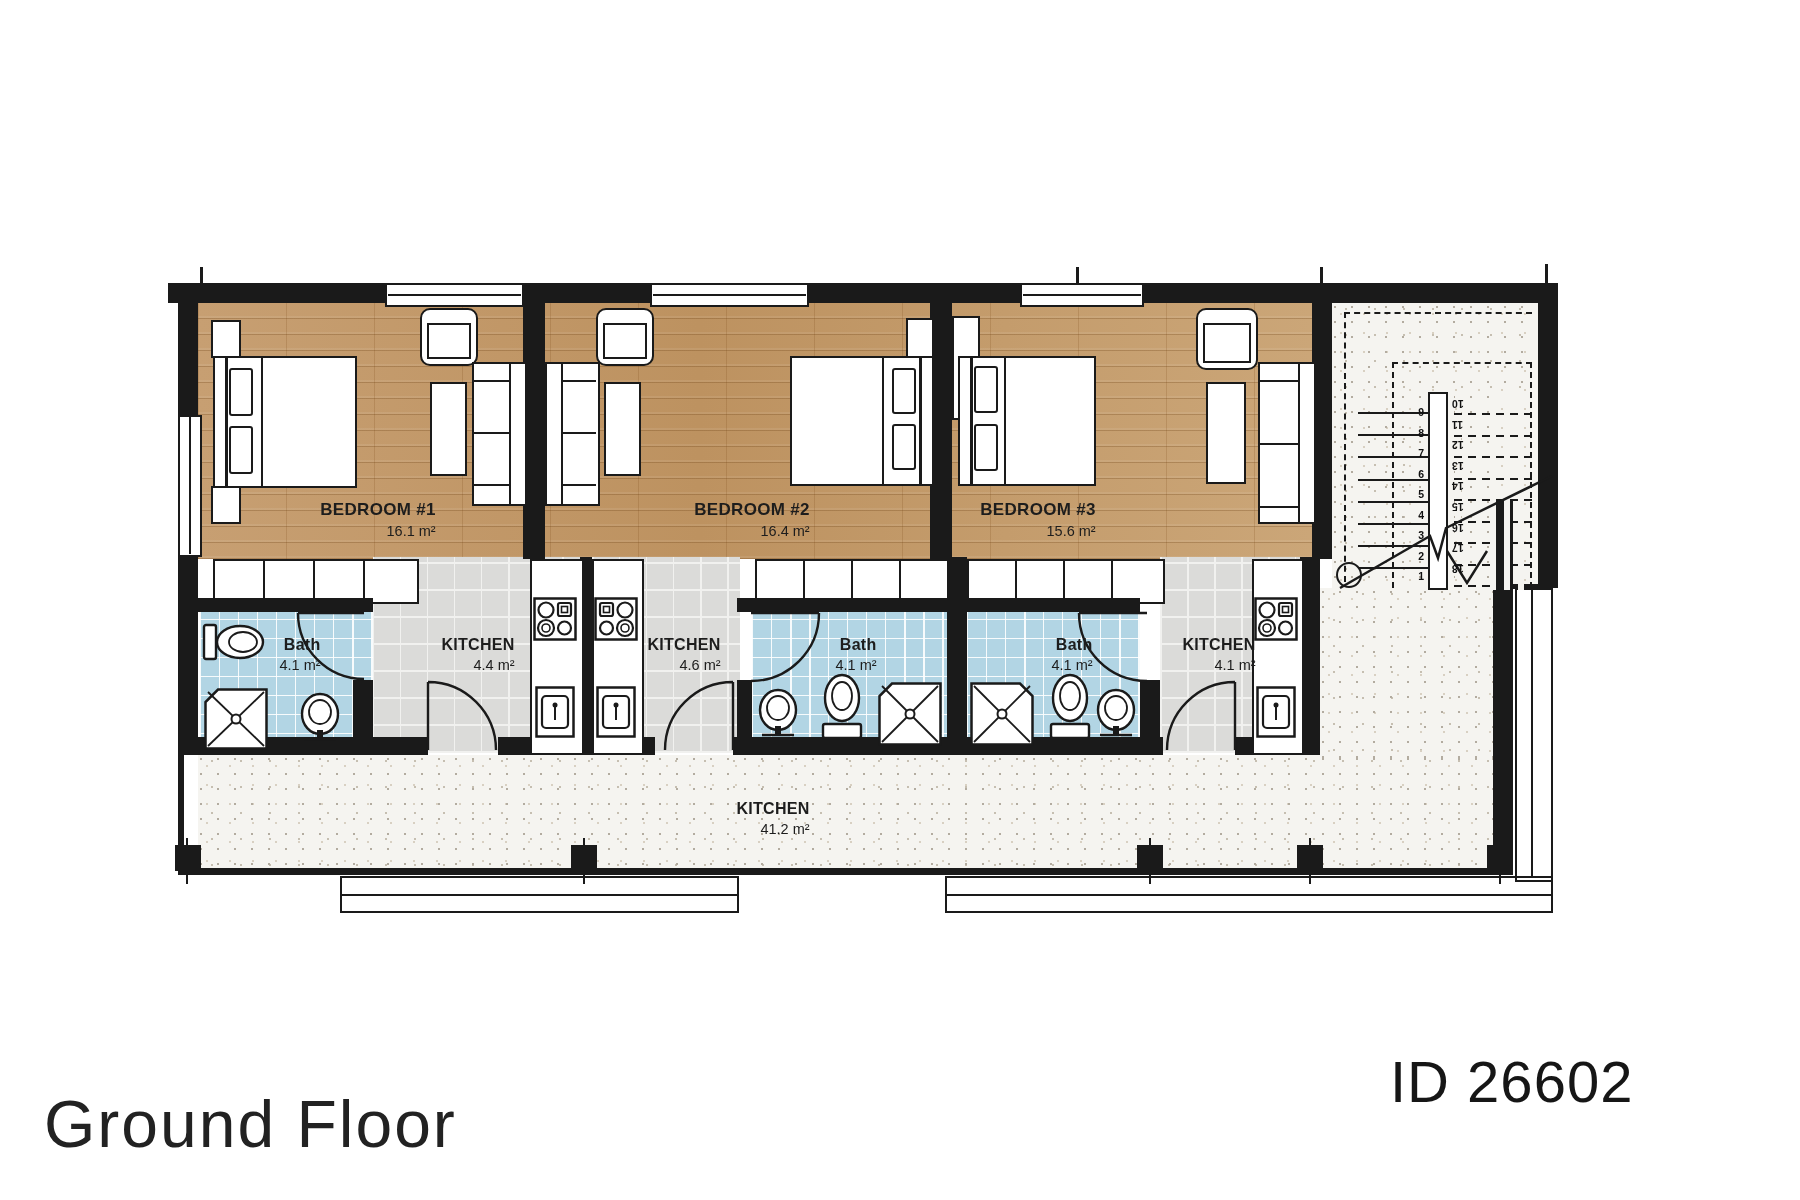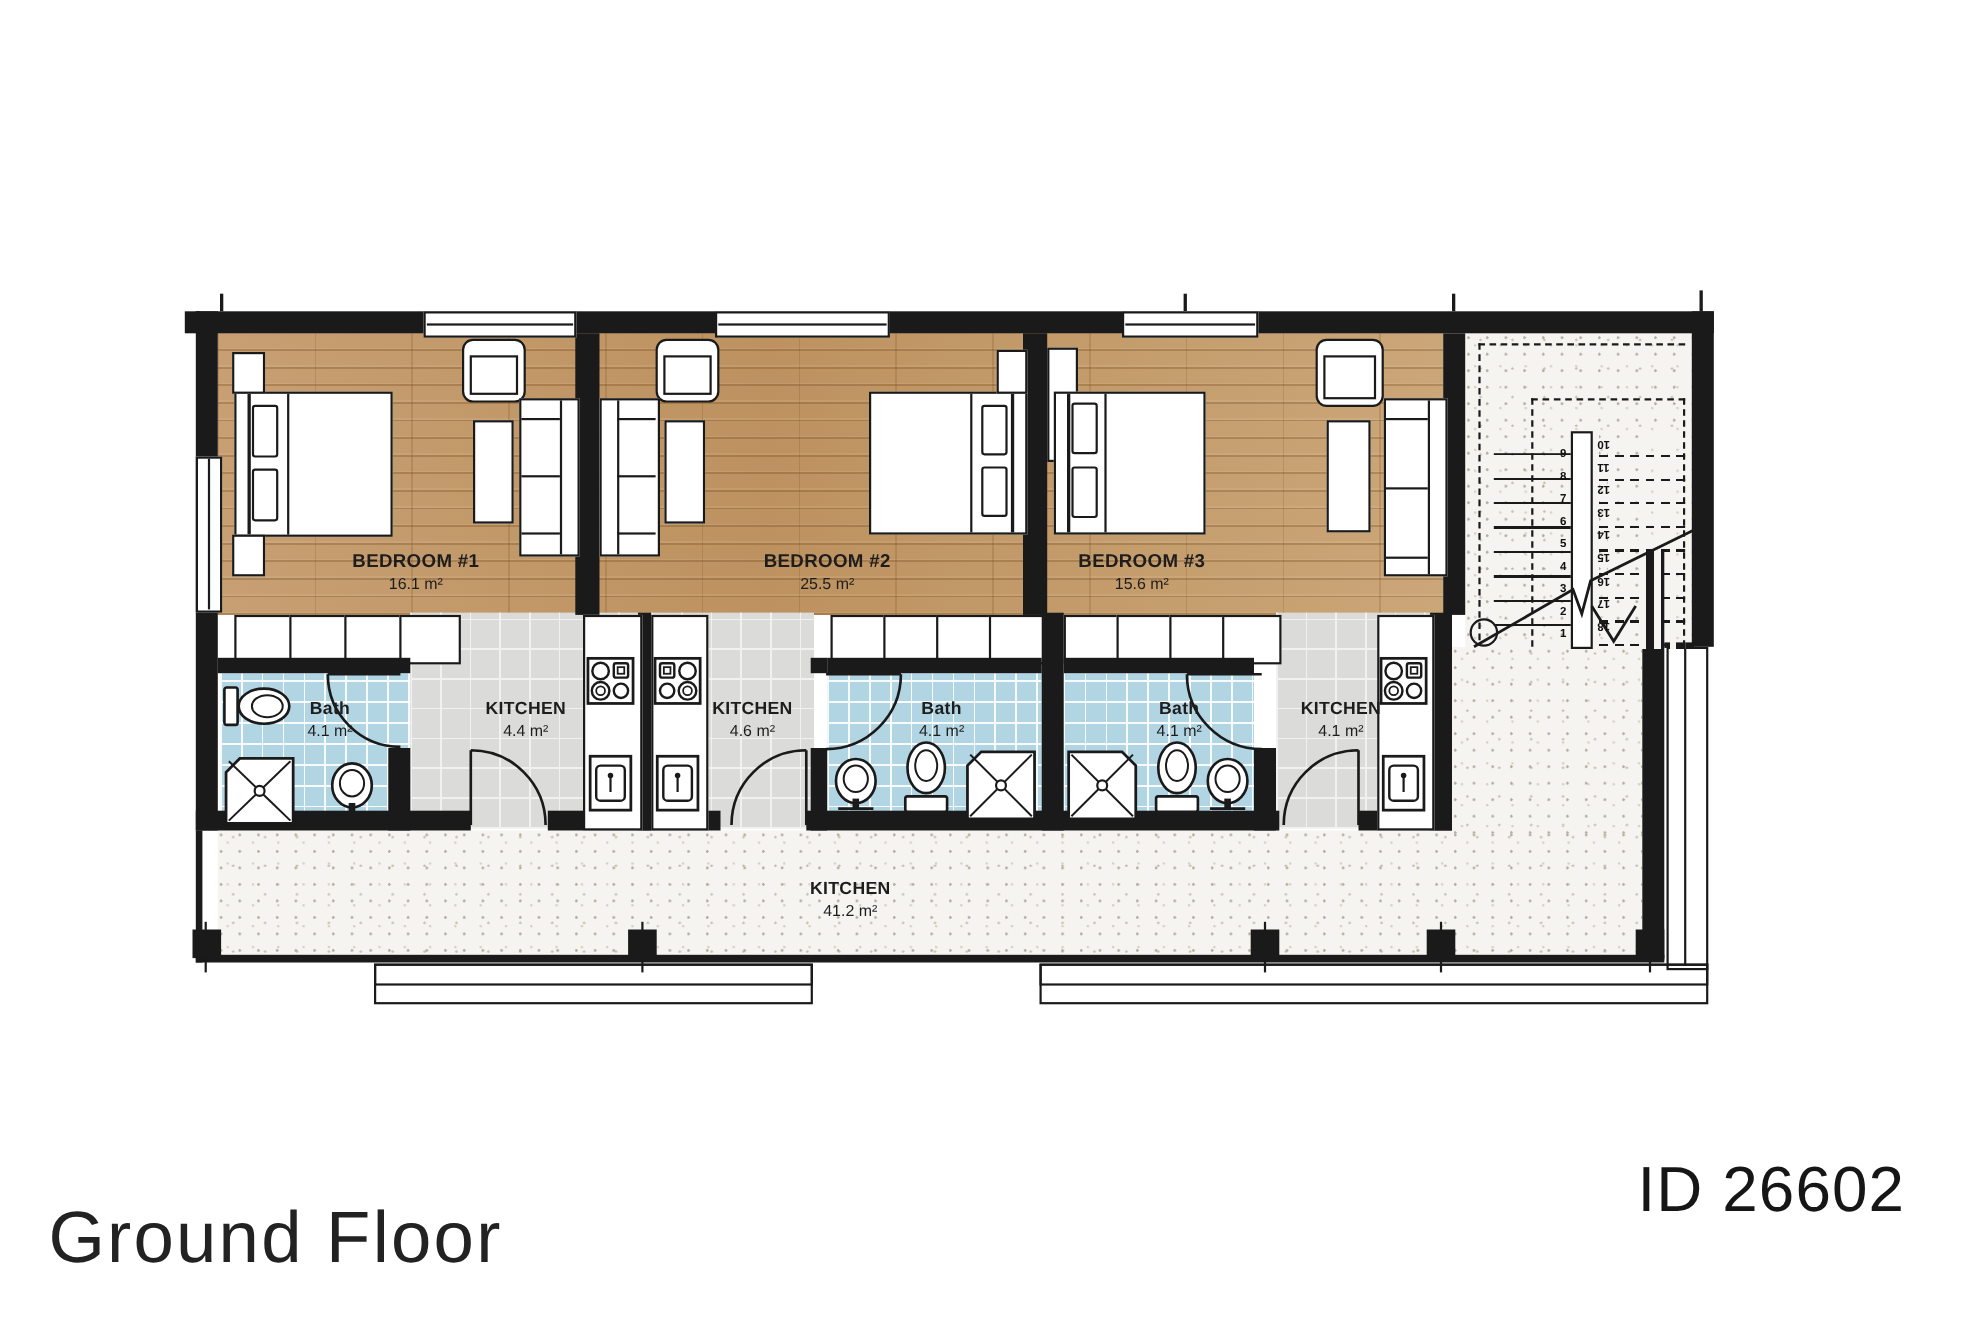--- a/index.html
+++ b/index.html
@@ -23,31 +23,31 @@
       radial-gradient(circle at 14px 6px, #c6bfb1 0 .9px, transparent 1.3px);
       background-size:17px 15px,23px 19px,29px 26px;}
   .win{position:absolute;background:#fff;border:2px solid #1a1a1a;}
   .win i{position:absolute;left:1px;right:1px;top:50%;height:2px;margin-top:-1px;background:#1a1a1a;}
   .winv i{left:50%;top:1px;bottom:1px;width:2px;height:auto;margin-left:-1px;}
   .cell{position:absolute;background:#fff;border:2.5px solid #1a1a1a;}
   .furn{position:absolute;background:#fff;border:2.5px solid #1a1a1a;}
   .chair{border-radius:10px;}
   .chair .seat{position:absolute;left:5px;right:5px;top:13px;bottom:5px;border:2px solid #1a1a1a;background:#fff;}
   .line{position:absolute;background:#1a1a1a;}
-  .rlabel{position:absolute;transform:translateX(-50%);text-align:center;color:#1d1d1d;white-space:nowrap;z-index:30;}
+  .rlabel{position:absolute;transform:translateX(-50%);text-align:right;color:#1d1d1d;white-space:nowrap;z-index:30;}
   .rname{font-weight:bold;font-size:16px;letter-spacing:.3px;}
   .rname.bed{font-size:17px;}
   .rarea{font-size:14.5px;margin-top:3px;}
   .outline{position:absolute;border:2px solid #1a1a1a;background:transparent;}
   svg{position:absolute;overflow:visible;}
   .stairnum span{position:absolute;font-size:10.5px;font-weight:bold;color:#111;}
   #stair-down span{right:2px;}
   #stair-up span{left:2px;}
   #ground-title{position:absolute;left:44px;top:1086px;font-size:66px;letter-spacing:2px;color:#222;}
-  #brand{position:absolute;left:1390px;top:1048px;width:342px;text-align:right;color:#161616;}
+  #brand{position:absolute;left:1390px;top:1048px;width:342px;color:#161616;}
   #brand .pid{font-size:58px;letter-spacing:1px;}
   #brand .site{font-size:33px;letter-spacing:2.5px;margin-top:2px;}
 </style>
 </head>
 <body>
 
 <div id="stage">
 
   <div class="floor-wood" style="left:198px;top:303px;width:1114px;height:256px"></div>
   <div class="floor-speck" style="left:1332px;top:303px;width:206px;height:285px"></div>
@@ -345,21 +345,21 @@
     <rect x="19" y="40" width="6" height="9" fill="#1a1a1a"></rect>
     <line x1="6" y1="49" x2="38" y2="49" stroke="#1a1a1a" stroke-width="2.5"></line>
   </svg>
 
   <div class="rlabel" style="left:378px;top:500px">
     <div class="rname bed">BEDROOM #1</div>
     <div class="rarea">16.1 m²</div>
   </div>
   <div class="rlabel" style="left:752px;top:500px">
     <div class="rname bed">BEDROOM #2</div>
-    <div class="rarea">25.5 m²</div>
+    <div class="rarea">16.4 m²</div>
   </div>
   <div class="rlabel" style="left:1038px;top:500px">
     <div class="rname bed">BEDROOM #3</div>
     <div class="rarea">15.6 m²</div>
   </div>
   <div class="rlabel" style="left:300px;top:636px">
     <div class="rname">Bath</div>
     <div class="rarea">4.1 m²</div>
   </div>
   <div class="rlabel" style="left:478px;top:636px">

